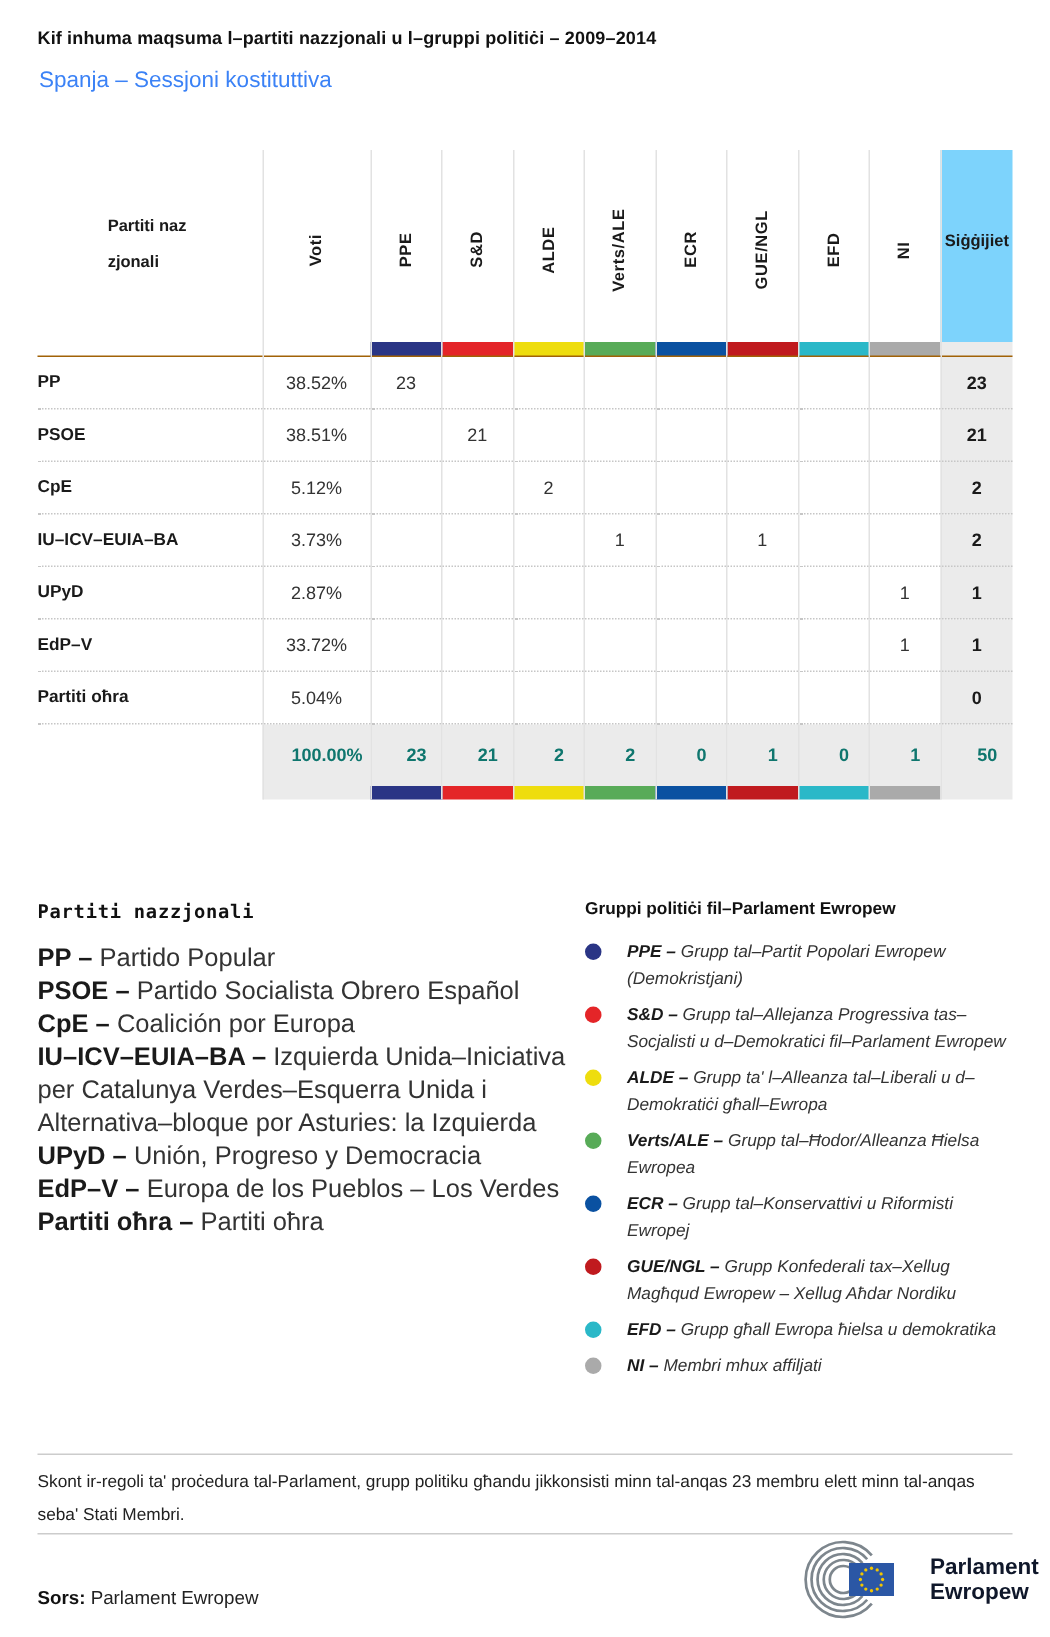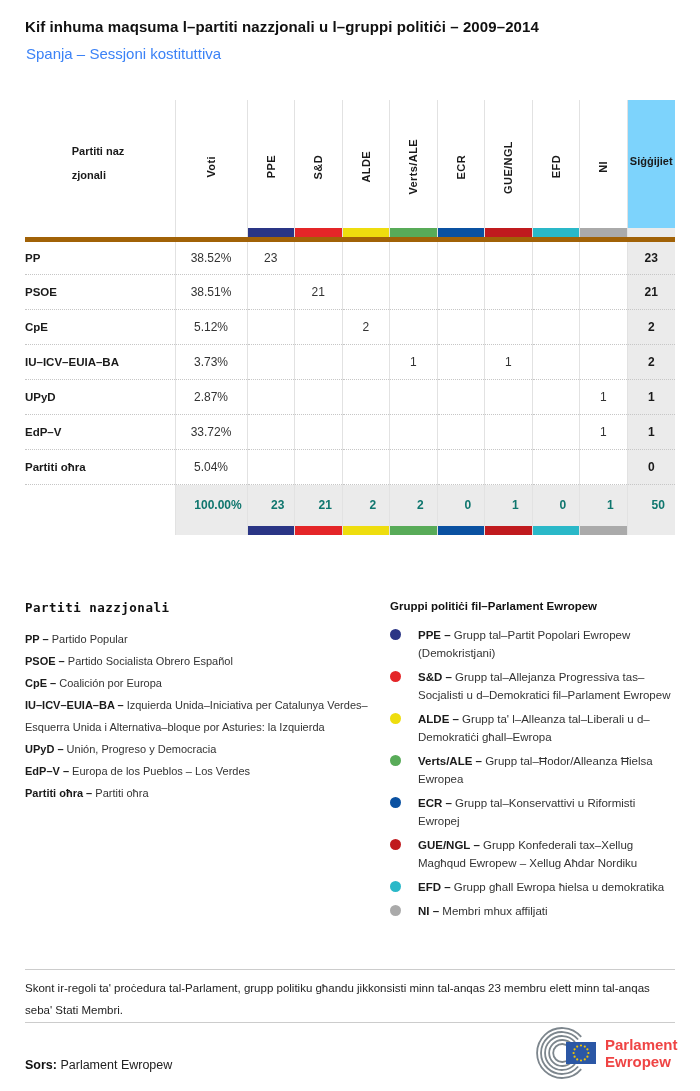--- a/index.html
+++ b/index.html
@@ -2,21 +2,21 @@
 <html><head>
 <meta charset="utf-8">
 <style>
   html,body { margin:0; padding:0; background:#fff; }
   #page {
     position:relative; width:700px; height:1091px; background:#ffffff;
     font-family:"Liberation Sans", sans-serif; color:#1a1a1a; overflow:hidden;
   }
   .title {
     position:absolute; left:25px; top:18px; width:660px;
-    font-size:15px; font-weight:bold; color:#111; letter-spacing:0.1px;
+    font-size:12px; font-weight:bold; color:#111; letter-spacing:0.1px;
   }
   .subtitle {
     position:absolute; left:26px; top:45px; width:660px;
     font-size:15px; font-weight:normal; color:#3b82f6;
   }
 
   
   table.results {
     position:absolute; left:25px; top:100px;
     border-collapse:collapse; table-layout:fixed; width:650px;
@@ -43,53 +43,53 @@
   tr.barrow td { height:9px; }
   td.seats-bg { background:#ebebeb; }
   td.gbg { background:#ebebeb; }
 
   
   table.results th + th, table.results td + td { border-left:1px solid #e2e2e2; }
   th.seats-h, td.seats, td.seats-bg { border-left:1px solid #e2e2e2; }
 
   tr.drow { height:35px; }
   tr.drow td { border-top:1px dotted #c6c6c6; }
-  tbody tr.drow:first-child td { border-top:5px solid #a16207; }
+  tbody tr.drow:first-child td { border-top:1px solid #a16207; }
   td.party { font-size:11.5px; font-weight:bold; padding-left:2px; color:#1a1a1a; }
   td.num  { font-size:12px; text-align:center; color:#333; }
   td.seats { font-size:12px; font-weight:bold; text-align:center; background:#ebebeb; color:#1a1a1a; }
 
   tr.trow { height:41px; }
   tr.trow td { border-top:1px dotted #c6c6c6; background:#ebebeb; font-weight:bold; color:#0f766e;padding-left:14px; }
   tr.trow td:first-child { background:#ffffff; }
   tr.barrow td { border-top:none; }
 
   
   .legend { position:absolute; left:25px; top:600px; width:650px; display:flex; }
   .legend-left { width:352px; }
   .legend-left h3 {
     margin:0 0 13px 0; font-family:"DejaVu Sans Mono", monospace;
     font-size:12.5px; font-weight:bold; letter-spacing:0.5px; color:#111;
   }
-  .party-item { font-size:11px; line-height:22px; color:#333; }
+  .party-item { font-size:17px; line-height:22px; color:#333; }
   .party-item b { color:#1a1a1a; }
   .legend-right { margin-left:13px; width:285px; }
   .legend-right h3 { margin:0 0 14px 0; font-size:11.5px; font-weight:bold; color:#111; }
-  .group-item { position:relative; padding-left:28px; font-size:11.5px; line-height:18px; margin-bottom:6px; color:#333; }
+  .group-item { position:relative; padding-left:28px; font-size:11.5px; line-height:18px; margin-bottom:6px; color:#333;font-style:italic; }
   .group-item b { color:#1a1a1a; }
   .dot { position:absolute; left:0; top:3px; width:11px; height:11px; border-radius:50%; }
 
   
   .rule { position:absolute; left:25px; width:650px; border-top:1px solid #cccccc; height:0; }
   .rule1 { top:969px; } .rule2 { top:1022px; }
   .footnote { position:absolute; left:25px; top:977px; width:655px; font-size:11.5px; line-height:22px; color:#222; }
   .source { position:absolute; left:25px; top:1058px; font-size:12.5px; color:#222; }
   .source b { color:#111; }
   .logo { position:absolute; left:531px; top:1024px; display:flex; align-items:center; }
-  .logo-text { margin-left:8px; font-size:15px; line-height:17px; font-weight:bold; color:#ef4444; }
+  .logo-text { margin-left:23px; font-size:15px; line-height:17px; font-weight:bold; color:#0f172a; }
 </style>
 </head>
 <body>
 
 <div id="page">
 
   <div class="title">Kif inhuma maqsuma l–partiti nazzjonali u l–gruppi politiċi – 2009–2014</div>
   <div class="subtitle">Spanja – Sessjoni kostituttiva</div>
 
   <table class="results">

